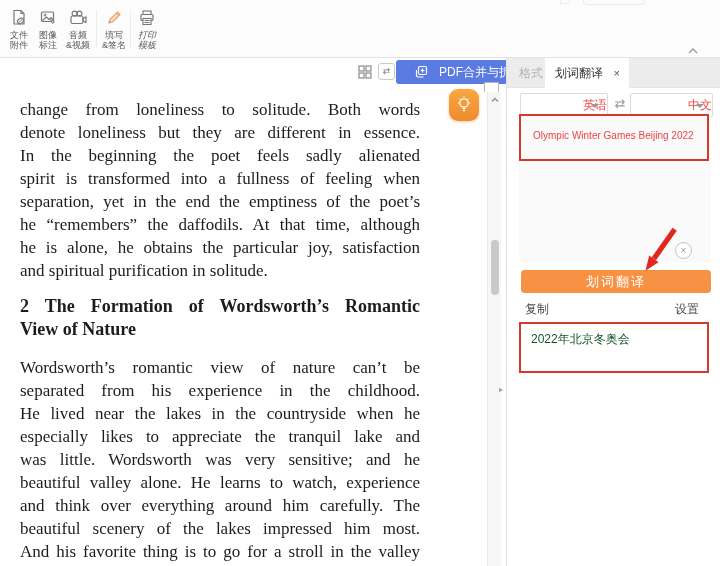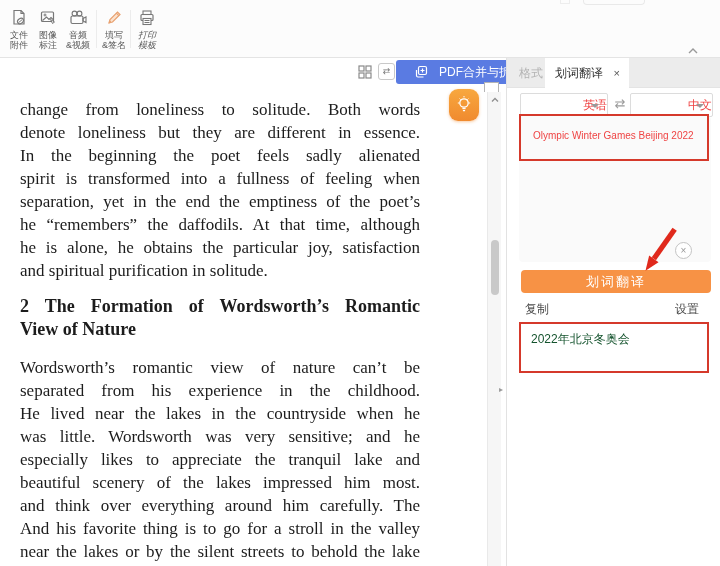--- a/index.html
+++ b/index.html
@@ -209,24 +209,25 @@
     <div class="dline">he “remembers” the daffodils. At that time, although</div>
     <div class="dline">he is alone, he obtains the particular joy, satisfaction</div>
     <div class="dline last">and spiritual purification in solitude.</div>
     <div class="gap13"></div>
     <div class="hline">2  The Formation of Wordsworth’s Romantic</div>
     <div class="hline last">View of Nature</div>
     <div class="gap14"></div>
     <div class="dline">Wordsworth’s romantic view of nature can’t be</div>
     <div class="dline">separated from his experience in the childhood.</div>
     <div class="dline">He lived near the lakes in the countryside when he</div>
+    <div class="dline">especially likes to appreciate the tranquil lake and</div>
     <div class="dline">was little. Wordsworth was very sensitive; and he</div>
-    <div class="dline">especially likes to appreciate the tranquil lake and</div>
+    <div class="dline">beautiful valley alone. He learns to watch, experience</div>
+    <div class="dline">and think over everything around him carefully. The</div>
     <div class="dline">beautiful scenery of the lakes impressed him most.</div>
-    <div class="dline">and think over everything around him carefully. The</div>
     <div class="dline">And his favorite thing is to go for a stroll in the valley</div>
     <div class="dline">near the lakes or by the silent streets to behold the lake which</div>
   </div>
 
   <div id="bulb-fab" class="abs">
     <svg width="20" height="22" viewBox="0 0 20 22">
       <circle cx="10" cy="9" r="4.2" fill="none" stroke="#fff" stroke-width="1.3"></circle>
       <line x1="8.4" y1="14.5" x2="11.6" y2="14.5" stroke="#fff" stroke-width="1.3"></line>
       <line x1="8.9" y1="16.6" x2="11.1" y2="16.6" stroke="#fff" stroke-width="1.3"></line>
       <line x1="10" y1="2" x2="10" y2="3.4" stroke="#fff" stroke-width="1"></line>

